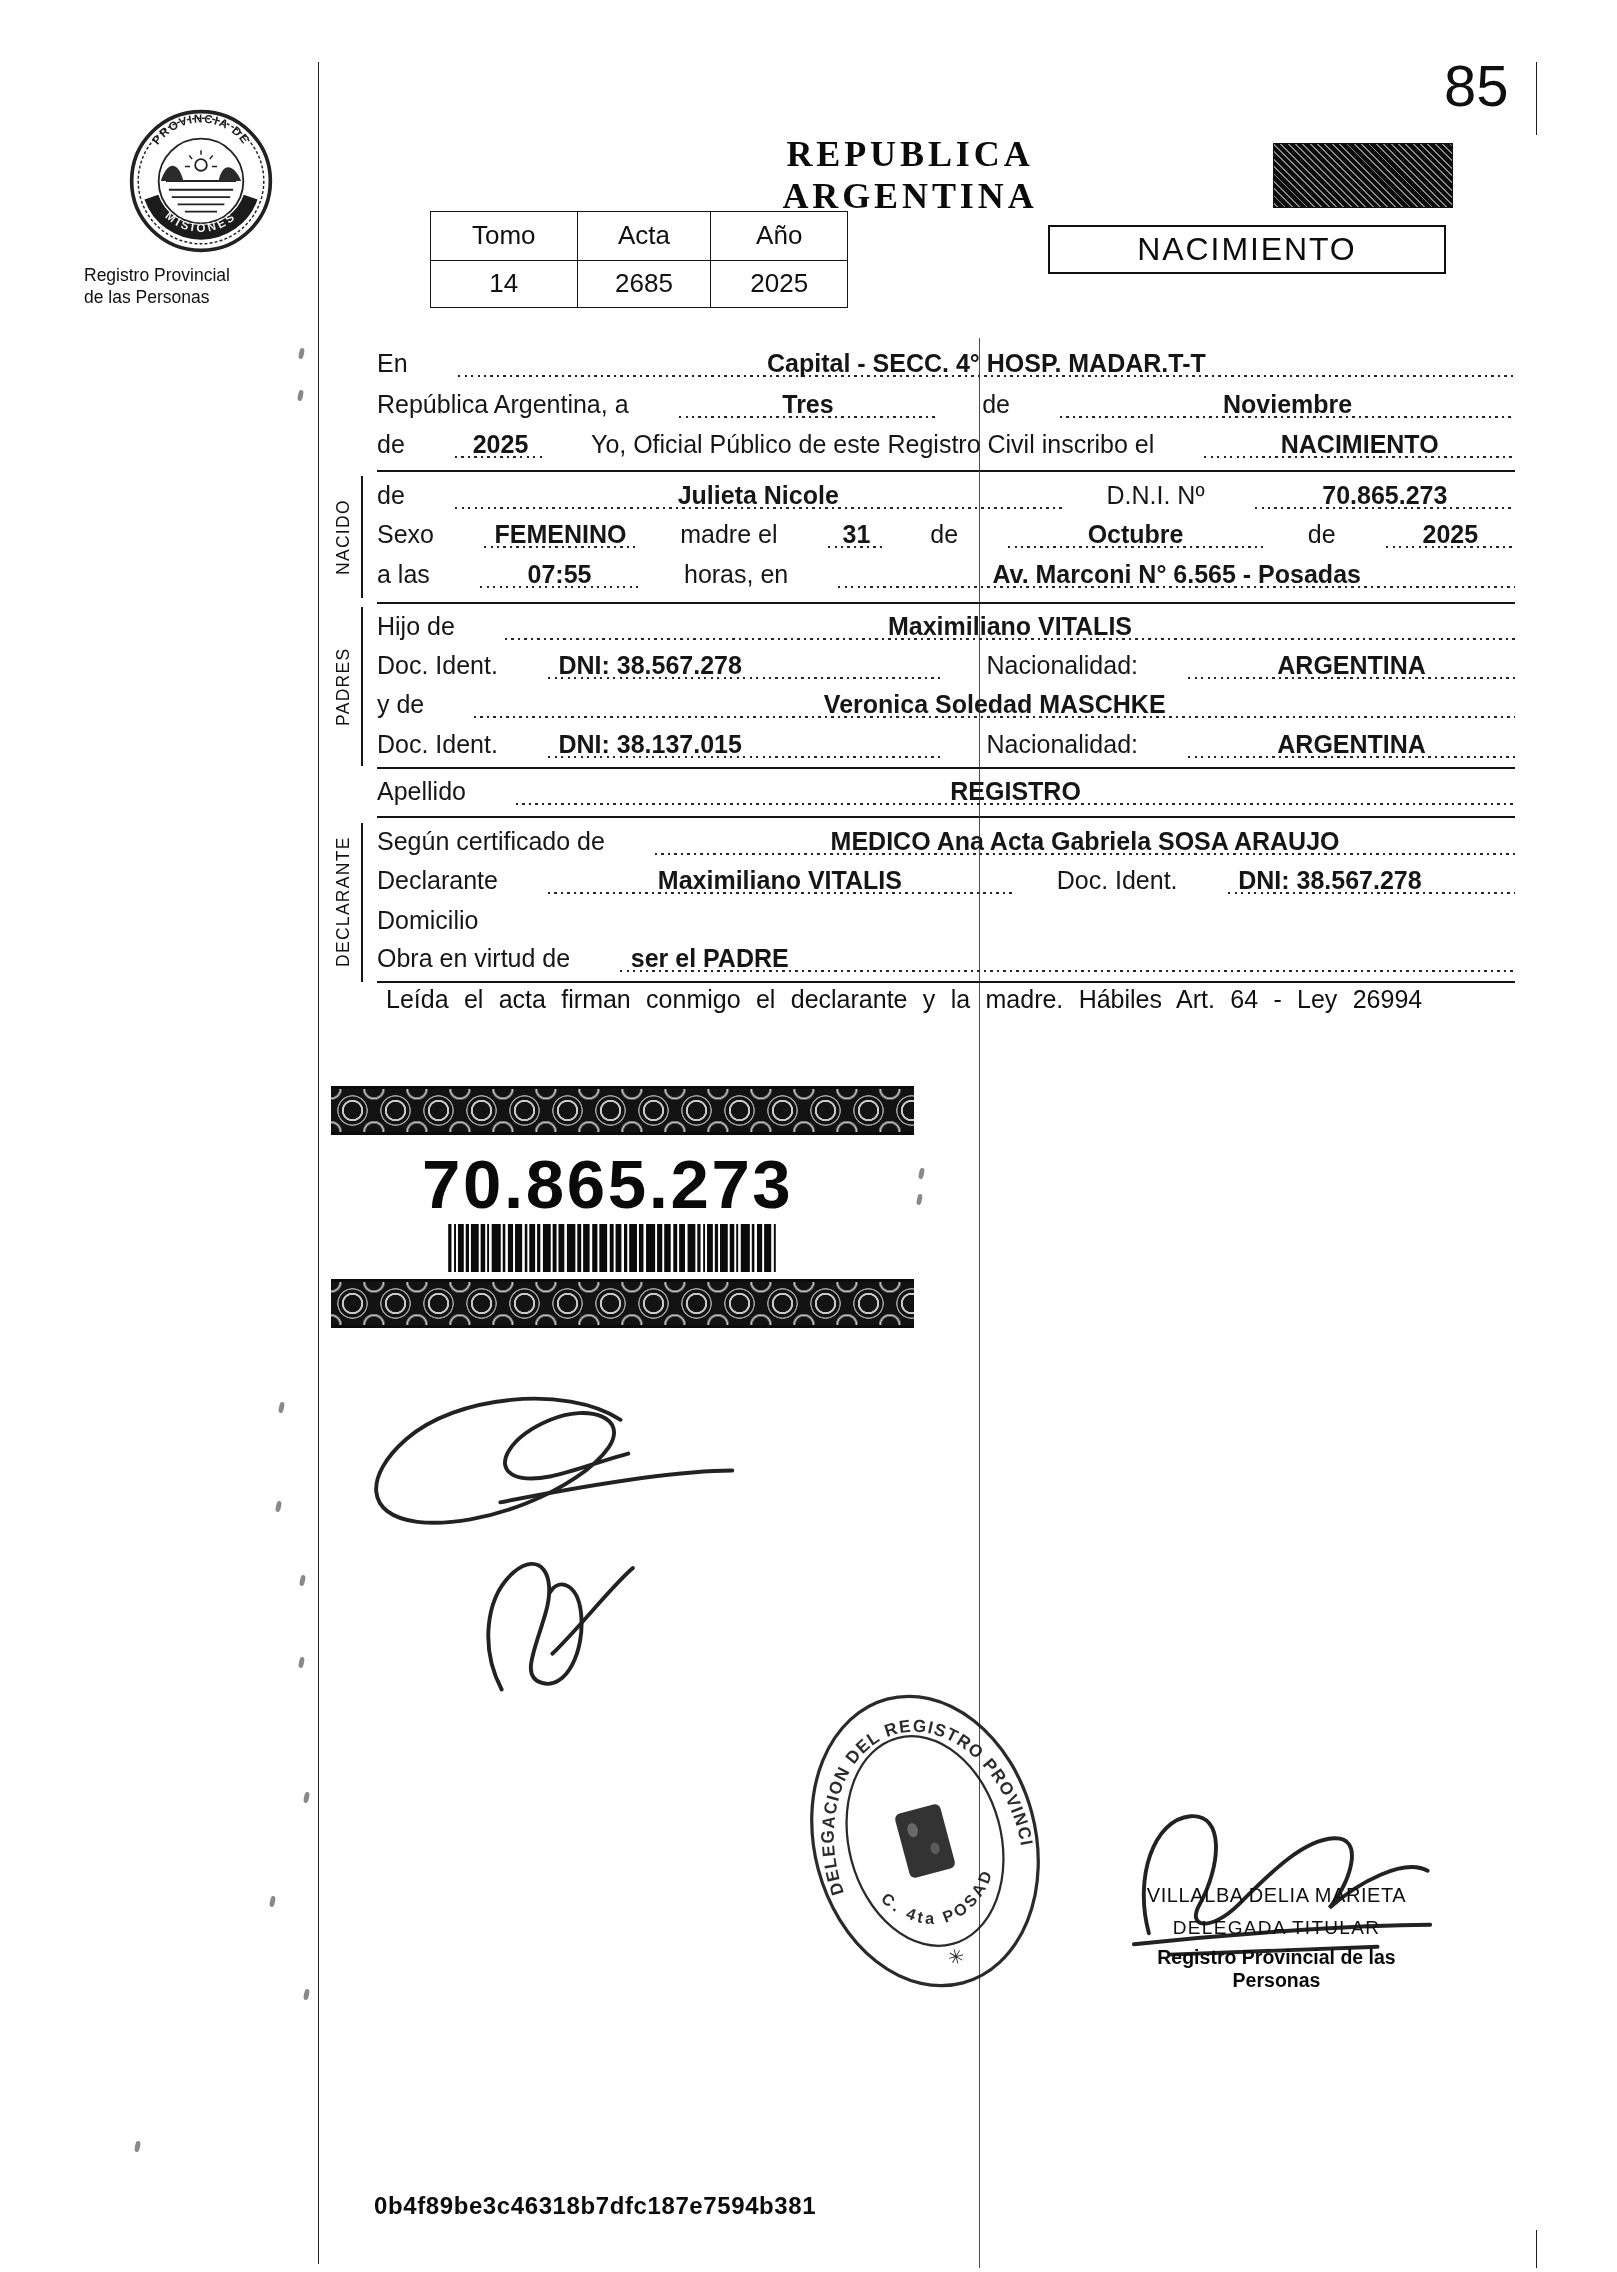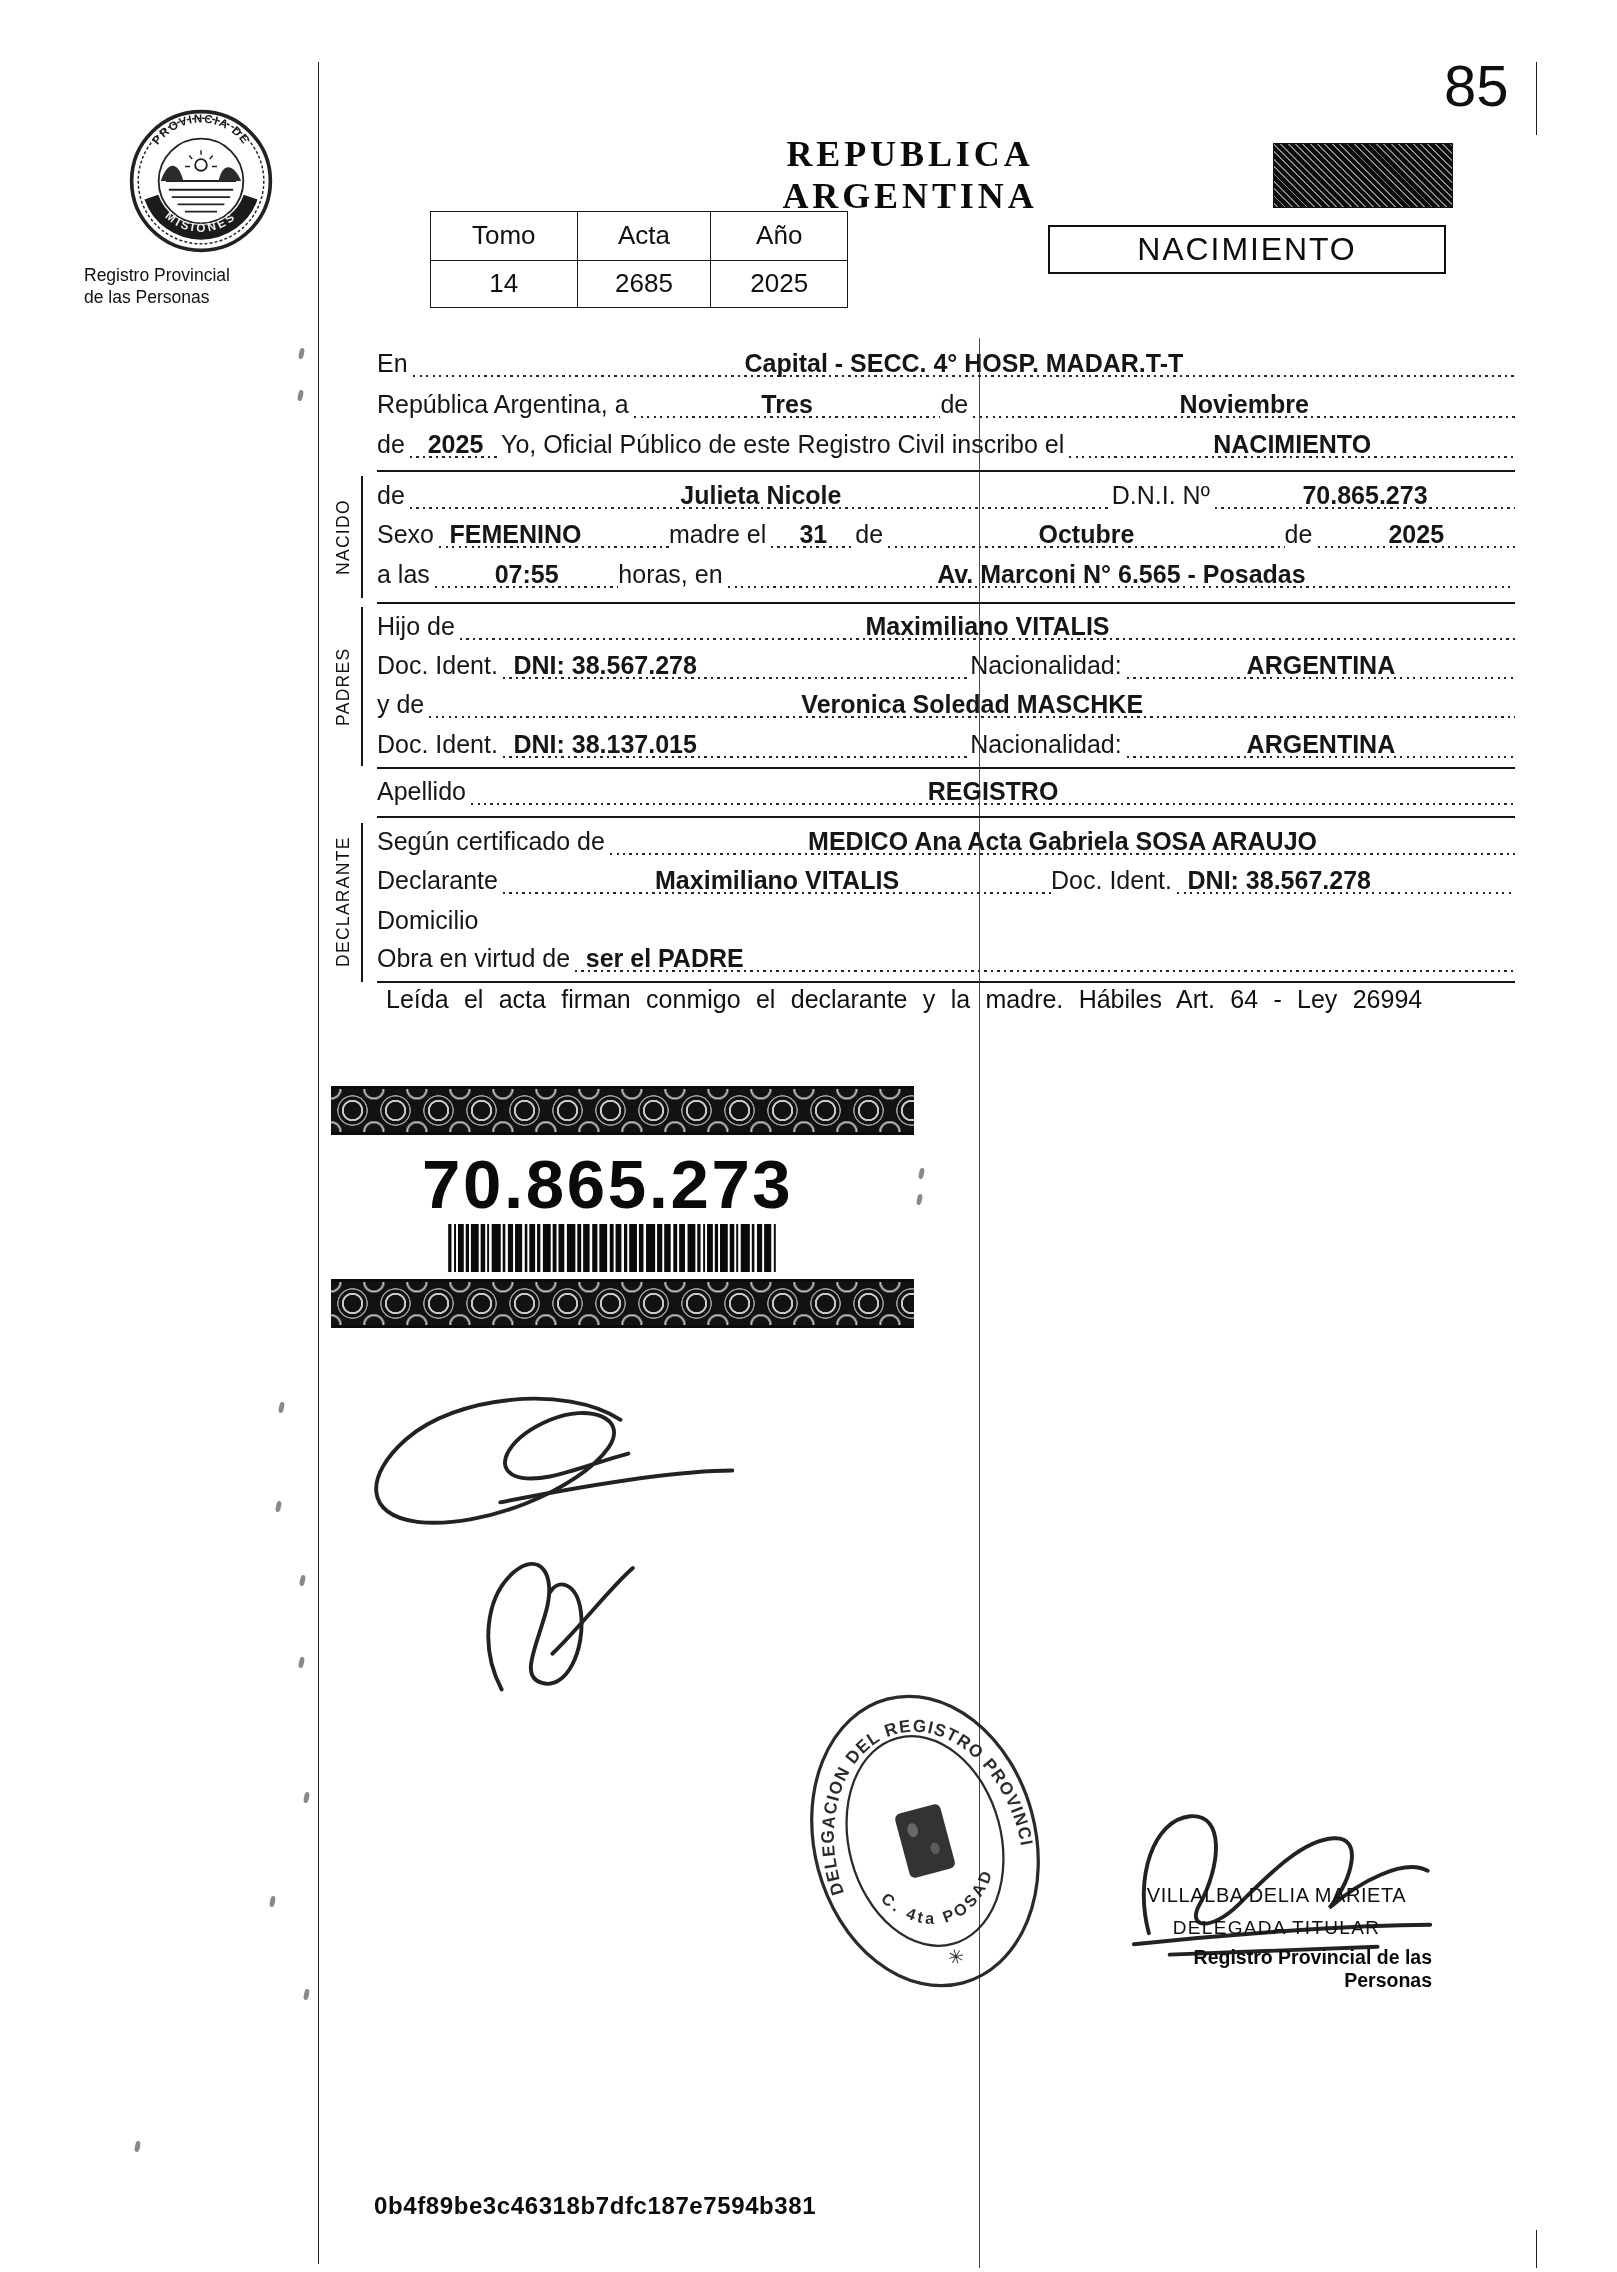--- a/index.html
+++ b/index.html
@@ -39,21 +39,21 @@
     border:1.9px solid #151515; display:grid; grid-template-columns:224fr 206fr 210fr;
     grid-template-rows:1fr 1fr; font-size:26px; color:#101010; background:#fff;}
   .record-table .cell{display:flex; align-items:center; justify-content:center;
     border-left:1.9px solid #151515; border-top:1.9px solid #151515;}
   .record-table .cell.c0{border-left:none;}
   .record-table .cell.r0{border-top:none;}
 
   
   .form{position:absolute; left:377px; top:0; width:1138px; height:1104px;}
   .row{position:absolute; left:0; width:100%; height:37px; display:flex; align-items:flex-end;
-    font-size:25px; line-height:1;}
+    font-size:25px; line-height:1;gap:45px;}
   .lbl{white-space:nowrap; padding:0 5.2px 2.6px 0;}
   .fill{flex:1; display:flex; align-items:flex-end; justify-content:center;
     padding:0 6.5px 3.2px; min-width:19.5px;
     background-image:repeating-linear-gradient(to right,#262626 0 2.3px, transparent 2.3px 6.5px);
     background-size:100% 2.3px; background-repeat:no-repeat; background-position:left bottom 1.3px;}
   .fill.left{justify-content:flex-start; padding-left:10.4px;}
   .val{font-weight:bold; white-space:nowrap;}
   .sep{position:absolute; left:0; width:100%; height:1.9px; background:#151515;}
   .closing{position:absolute; left:9px; top:982px; width:1124px; font-weight:normal;
     font-size:25px; line-height:1.4; text-align:justify; word-spacing:8.4px; color:#111;}
@@ -73,21 +73,21 @@
     letter-spacing:2.6px; color:#0a0a0a;}
   .barcode{position:absolute; left:448px; top:1224px;}
 
   .overlay-svg{position:absolute; left:0; top:0; width:1618px; height:2273px; z-index:8; pointer-events:none;}
   .stamp-wrap{position:absolute; left:804px; top:1687px; width:242px; height:308px; z-index:7; opacity:.9;}
 
   .official-name{position:absolute; left:1121px; top:1884px; width:311px; text-align:center;
     font-size:20px; letter-spacing:0.6px; color:#101010;}
   .official-title{position:absolute; left:1121px; top:1917px; width:311px; text-align:center;
     font-size:19px; letter-spacing:1.3px; color:#101010;}
-  .official-org{position:absolute; left:1121px; top:1946px; width:311px; text-align:right;
+  .official-org{position:absolute; left:1121px; top:1946px; width:311px; text-align:center;
     font-size:19.5px; font-weight:bold; color:#0a0a0a;}
 
   .bottom-code{position:absolute; left:374px; top:2192px; font-size:24px; font-weight:bold;
     letter-spacing:0.6px; color:#0c0c0c;}
 
   .art{position:absolute; width:4.5px; height:11px; background:#3a3a3a; opacity:.6;
     border-radius:45%; transform:rotate(12deg);}
 </style>
 </head>
 <body>

